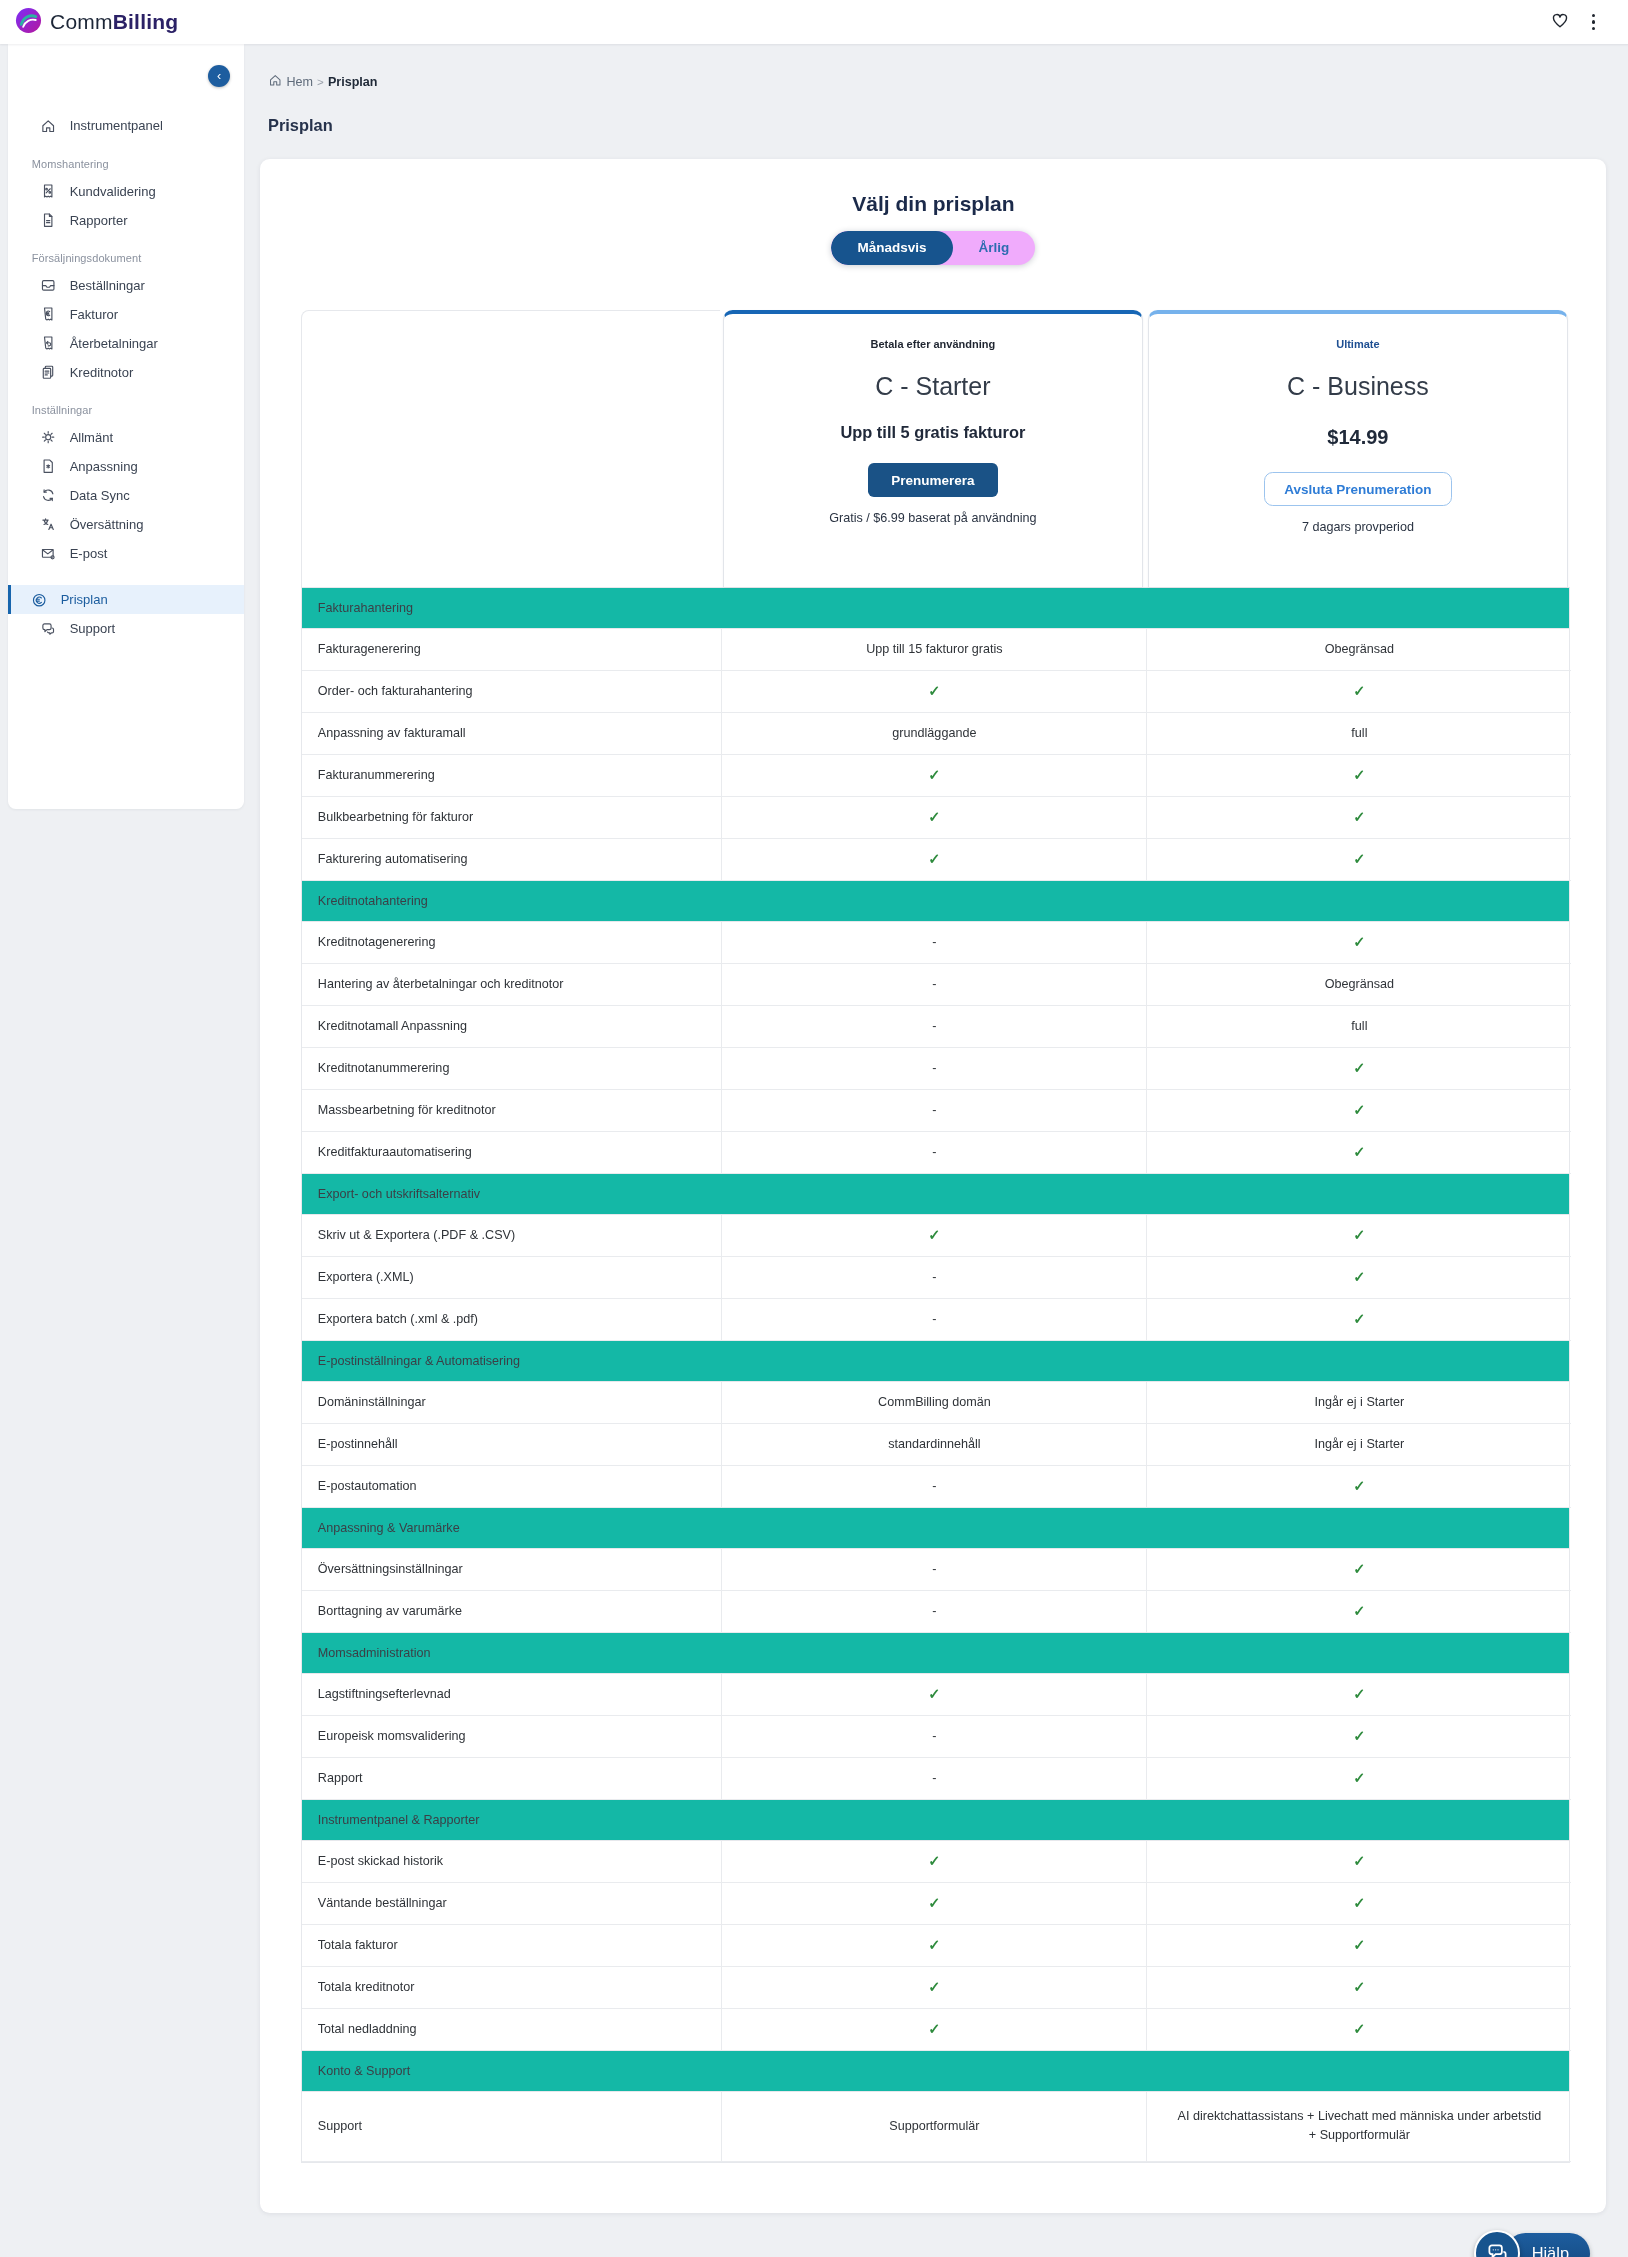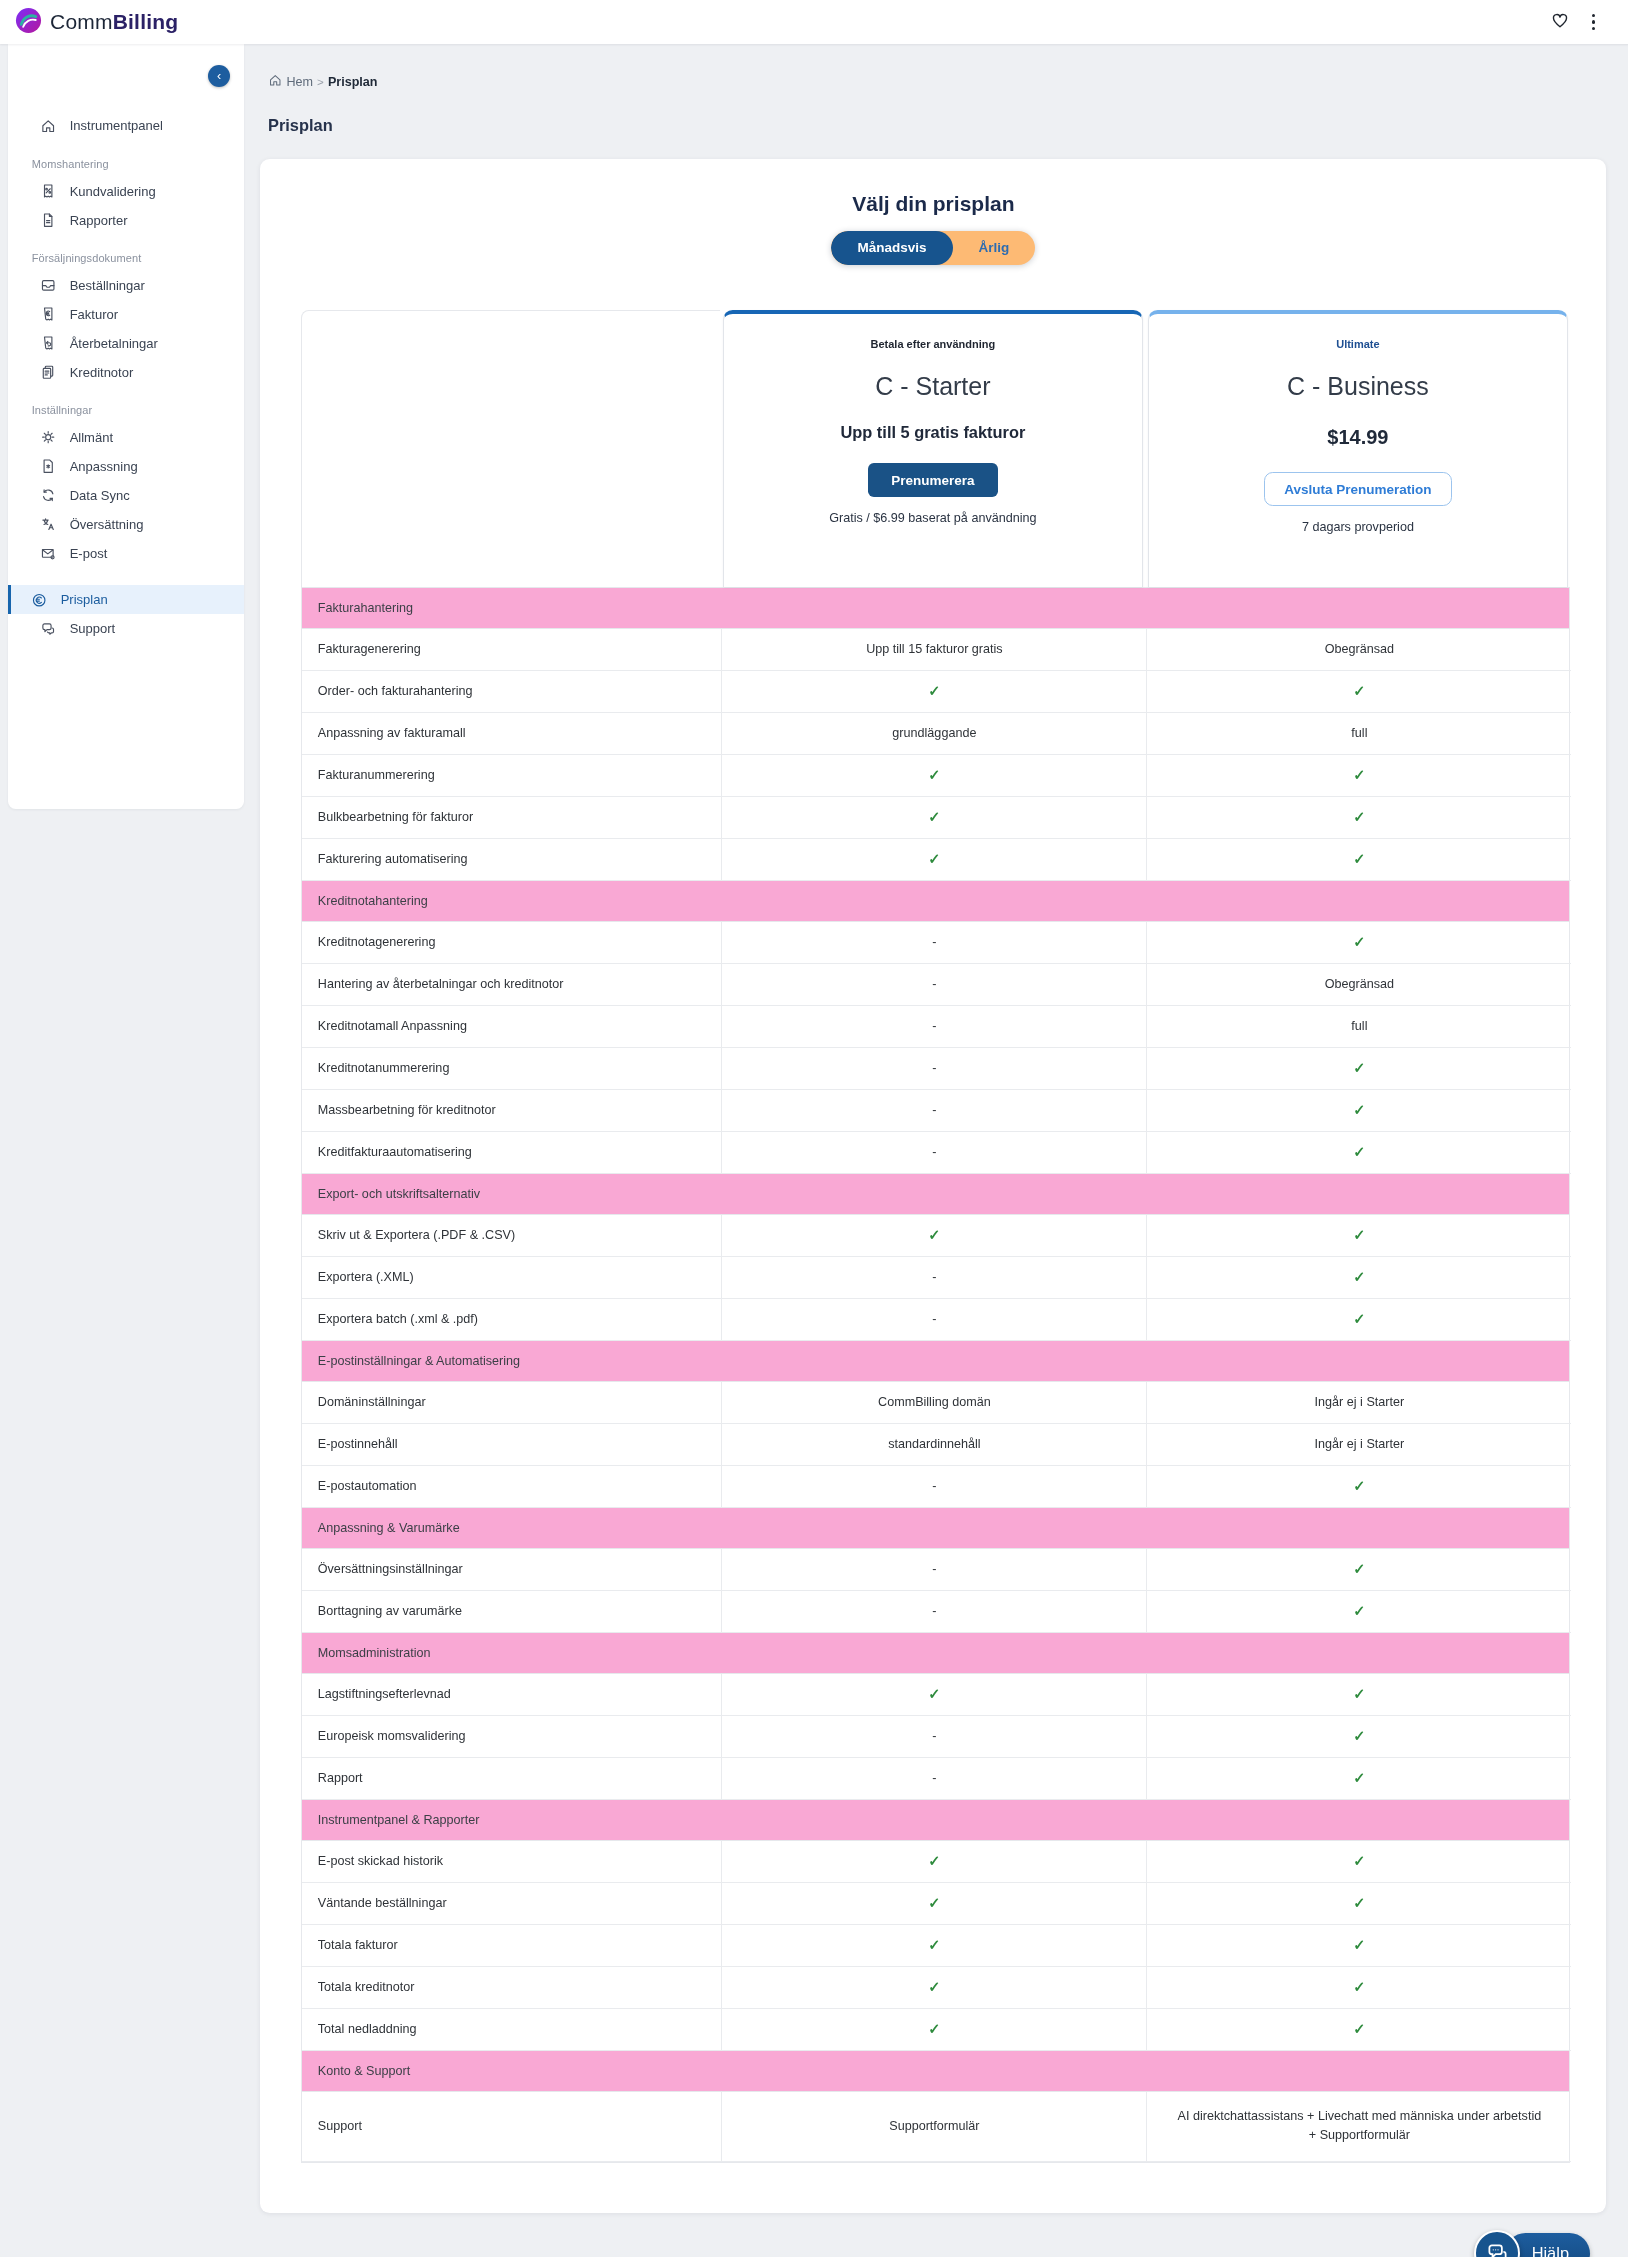--- a/index.html
+++ b/index.html
@@ -65,21 +65,21 @@
   .crumb-current { color:#1f2937; font-weight:700; }
   .page-title { position:absolute; top:72px; left:25px; font-size:16.4px; font-weight:600; color:#26324b; }
 
   .main-card {
     position:absolute; top:115px; left:17.4px; width:1346px; height:2054px;
     background:#fff; border-radius:9.7px; box-shadow:0 1px 4.8px rgba(20,30,50,.08);
   }
   .choose-heading { text-align:center; margin-top:33px; font-size:21px; font-weight:700; color:#1b2a4a; }
   .toggle-wrap { display:flex; justify-content:center; margin-top:14.5px; }
   .toggle {
-    display:inline-flex; background:#fdba74; border-radius:21px;
+    display:inline-flex; background:#f0abfc; border-radius:21px;
     box-shadow:0 1px 6.8px rgba(20,30,50,.22); overflow:hidden;
   }
   .toggle-seg { padding:9.7px 26px; font-size:13.5px; font-weight:700; cursor:pointer; border-radius:21px; }
   .toggle-seg.selected { background:#17548e; color:#fff; }
   .toggle-seg.unselected { color:#2d6cb0; background:transparent; }
 
   
   .plans-grid {
     width:1269px; margin:45px 0 0 41px; height:277px;
     display:grid; grid-template-columns:419px 425px 425px;
@@ -109,21 +109,21 @@
   .btn-outline {
     margin-top:23px; background:#fff; color:#2e7cd6; border:1px solid #9cc4ee; border-radius:8.7px;
     font-size:13.5px; font-weight:700; padding:8.7px 19.3px; cursor:pointer;
     font-family:"Liberation Sans",sans-serif;
   }
   .plan-caption { font-size:12.6px; color:#2a3342; margin-top:13.5px; }
 
   
   .ftable { width:1269px; margin-left:41px; border:1px solid #e6e8ec; border-top:1px solid #e6e8ec; }
   .t-section {
-    background:#f9a8d4; height:41px; display:flex; align-items:center;
+    background:#14b8a6; height:41px; display:flex; align-items:center;
     padding-left:15.4px; font-size:12.6px; font-weight:500; color:#3b3f46;
     border-bottom:1px solid #e6e8ec;
   }
   .t-row { display:grid; grid-template-columns:419px 425px 425px; }
   .t-cell {
     min-height:42px; display:flex; align-items:center; font-size:12.6px;
     border-bottom:1px solid #e9ebee; color:#2f3338;
   }
   .t-cell.feature { padding-left:15.4px; }
   .t-cell.val { justify-content:center; text-align:center; border-left:1px solid #e9ebee; padding:5.8px 29px; line-height:1.5; }

